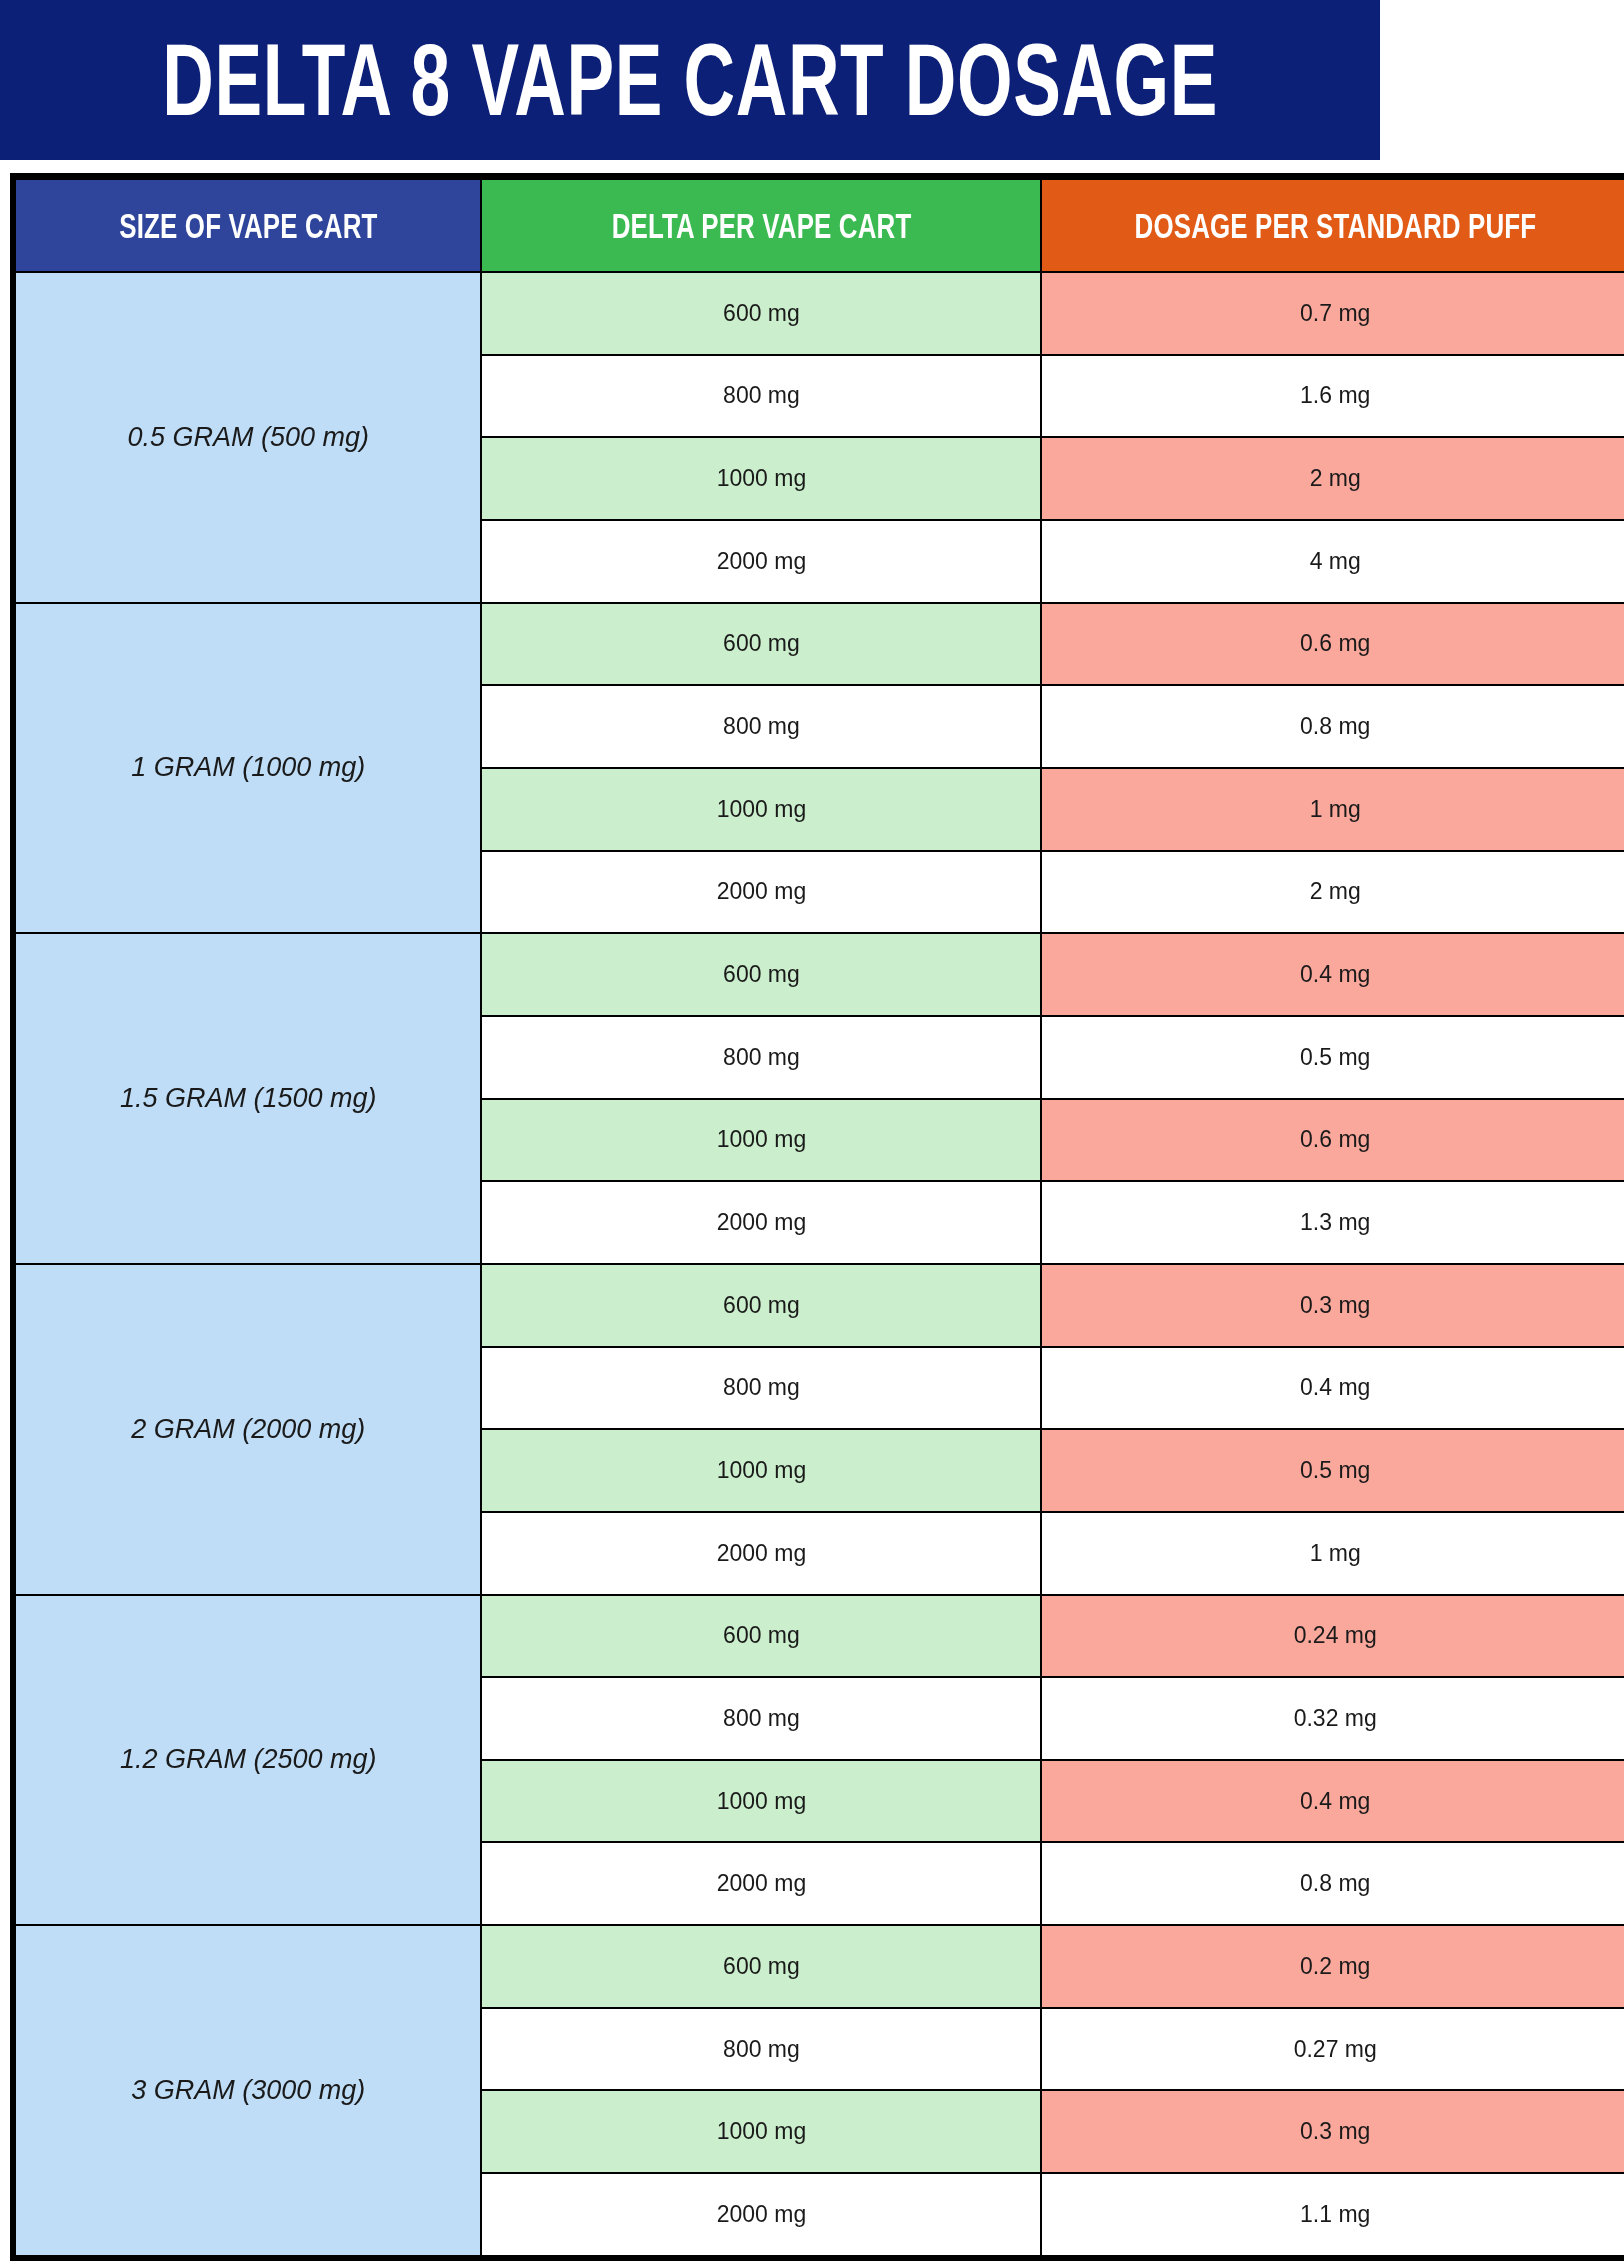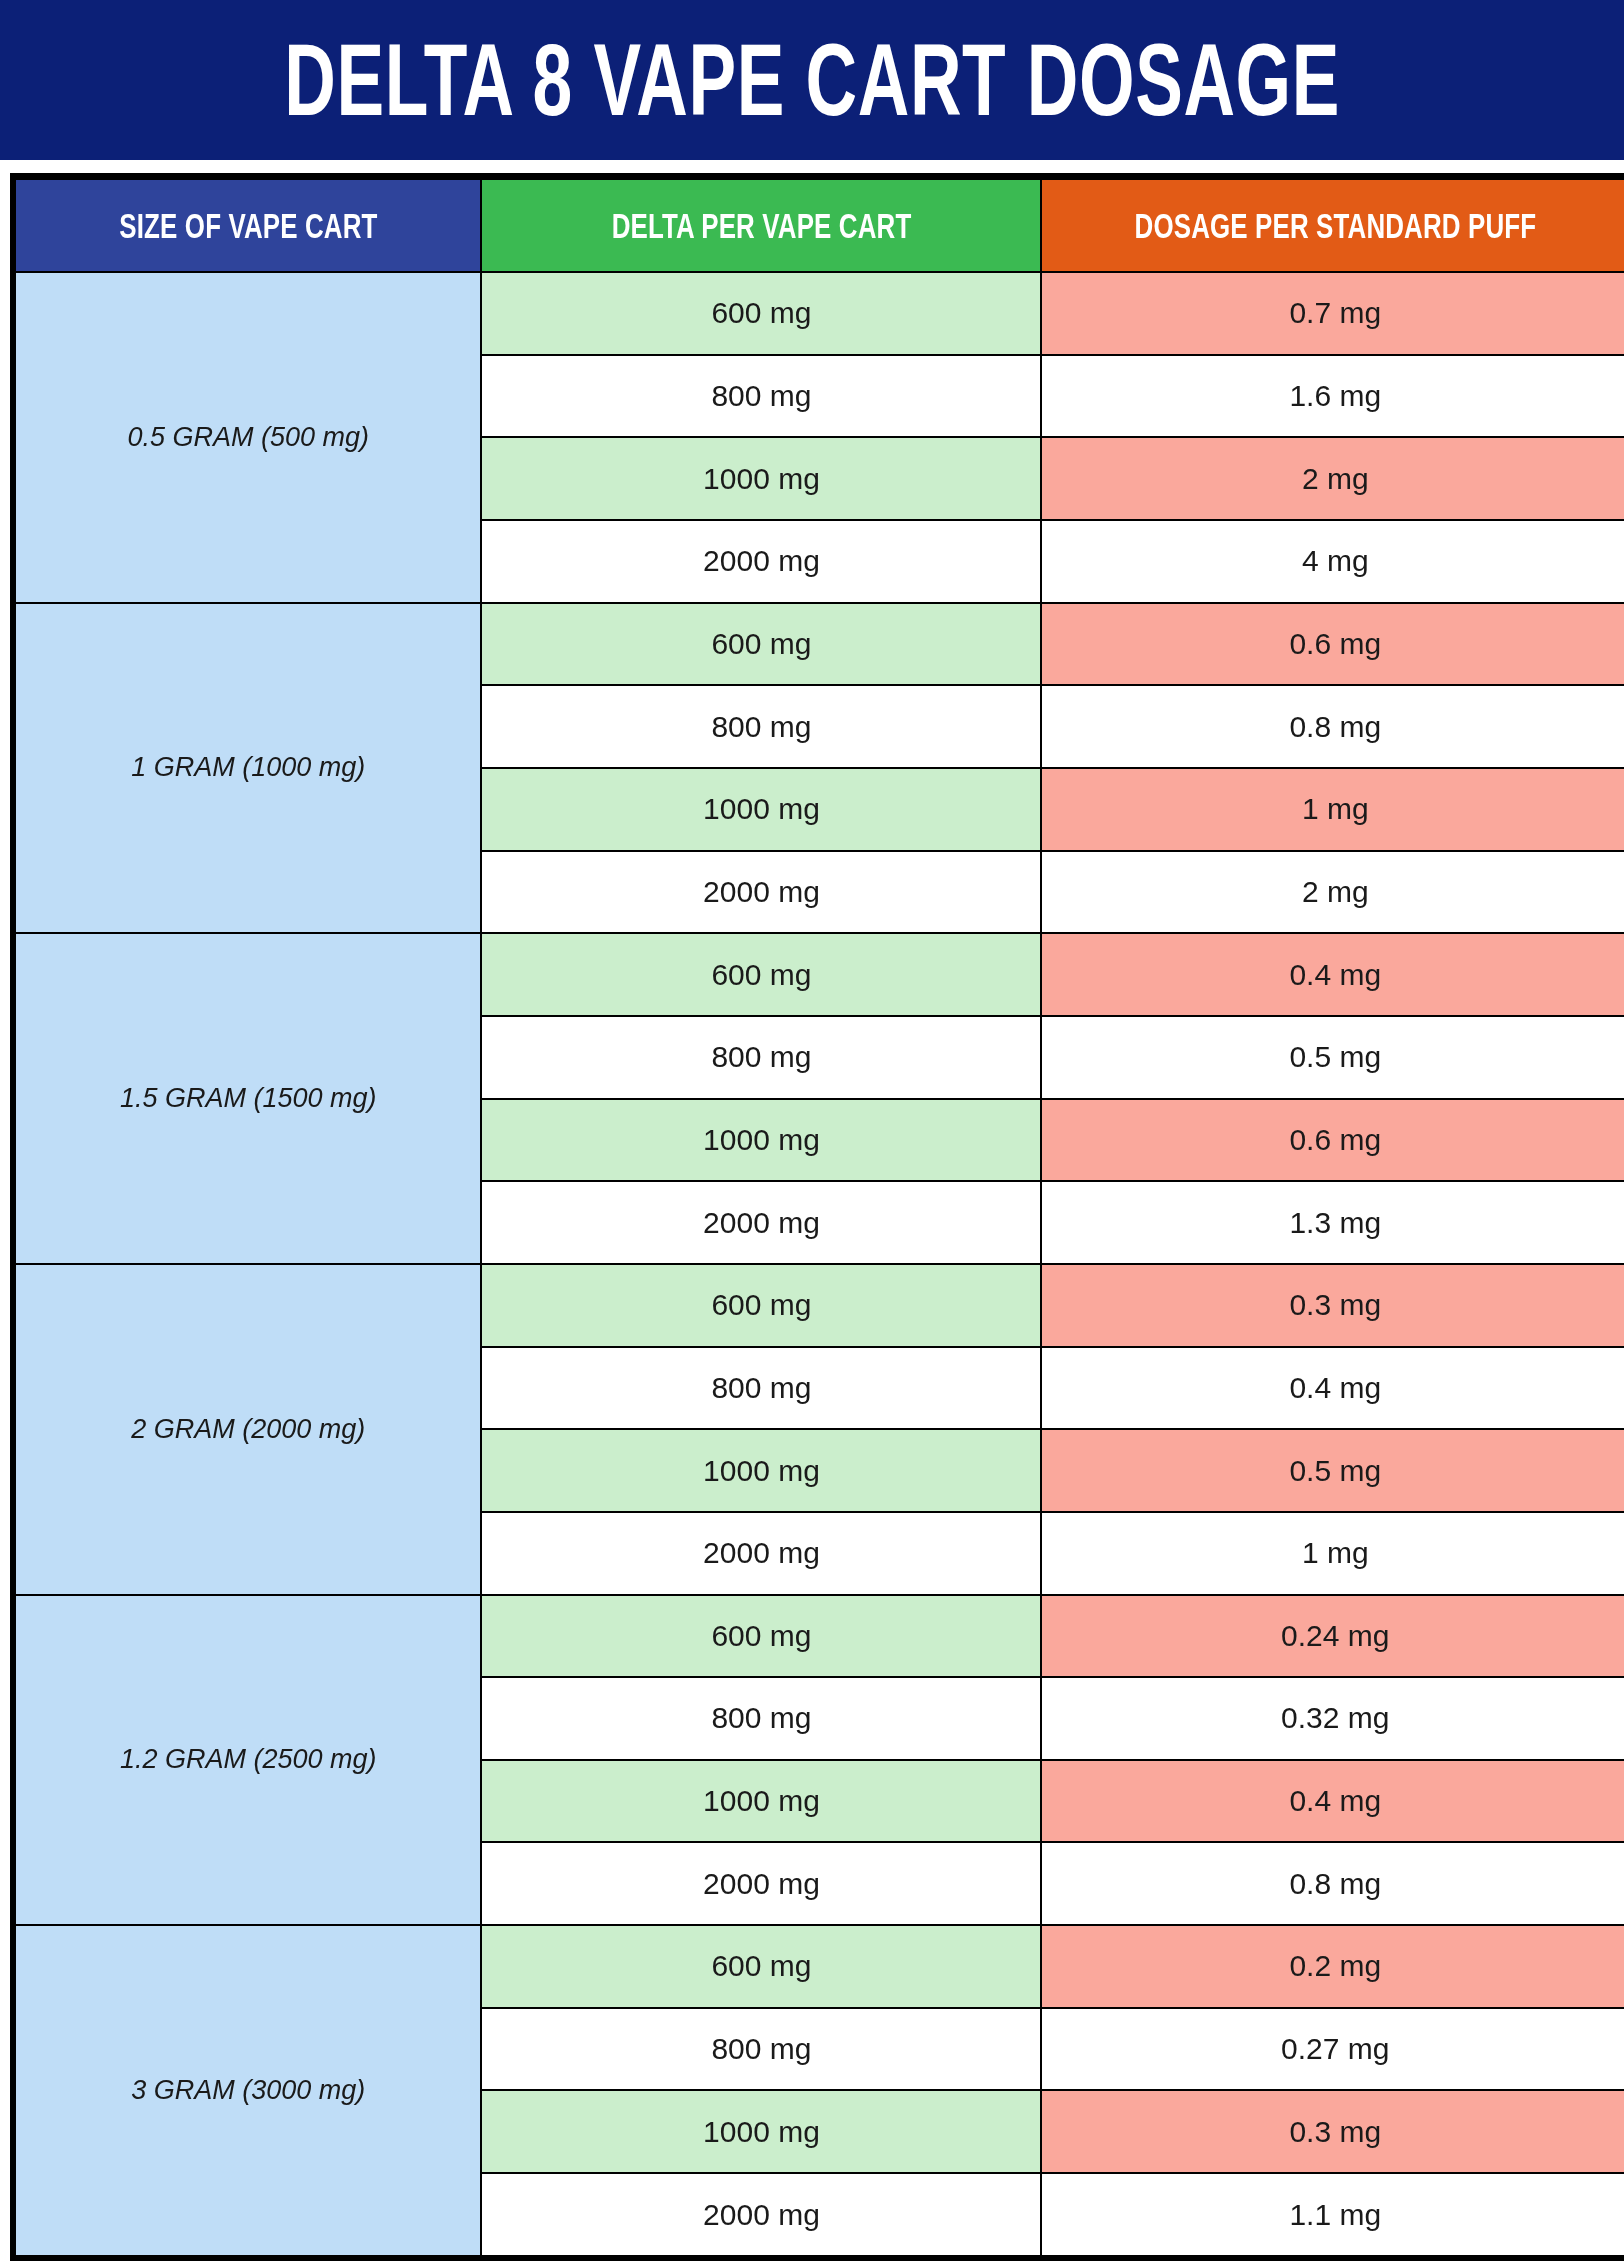--- a/index.html
+++ b/index.html
@@ -18,21 +18,21 @@
     position: relative;
     background: #ffffff;
     overflow: hidden;
   }
 
   
   .title-banner {
     position: absolute;
     left: 0;
     top: 0;
-    width: 1624px;
+    width: 1380px;
     height: 160px;
     background: #0C2077;
     display: flex;
     align-items: center;
     justify-content: center;
   }
 
   .title-text {
     color: #ffffff;
     font-family: "Liberation Sans Narrow", "Liberation Sans", sans-serif;
@@ -103,21 +103,21 @@
   td.size-cell {
     background: #BFDDF7;
     font-size: 27px;
     color: #1a1a1a;
     font-weight: 400;
     font-style: italic;
   }
 
   td.delta-cell,
   td.dose-cell {
-    font-size: 30px;
+    font-size: 23px;
     color: #1a1a1a;
     font-weight: 400;
     height: 78px;
   }
 
   td.delta-cell.tint { background: #CBEECC; }
   td.delta-cell.plain { background: #ffffff; }
   td.dose-cell.tint  { background: #FAA89C; }
   td.dose-cell.plain { background: #ffffff; }
 

